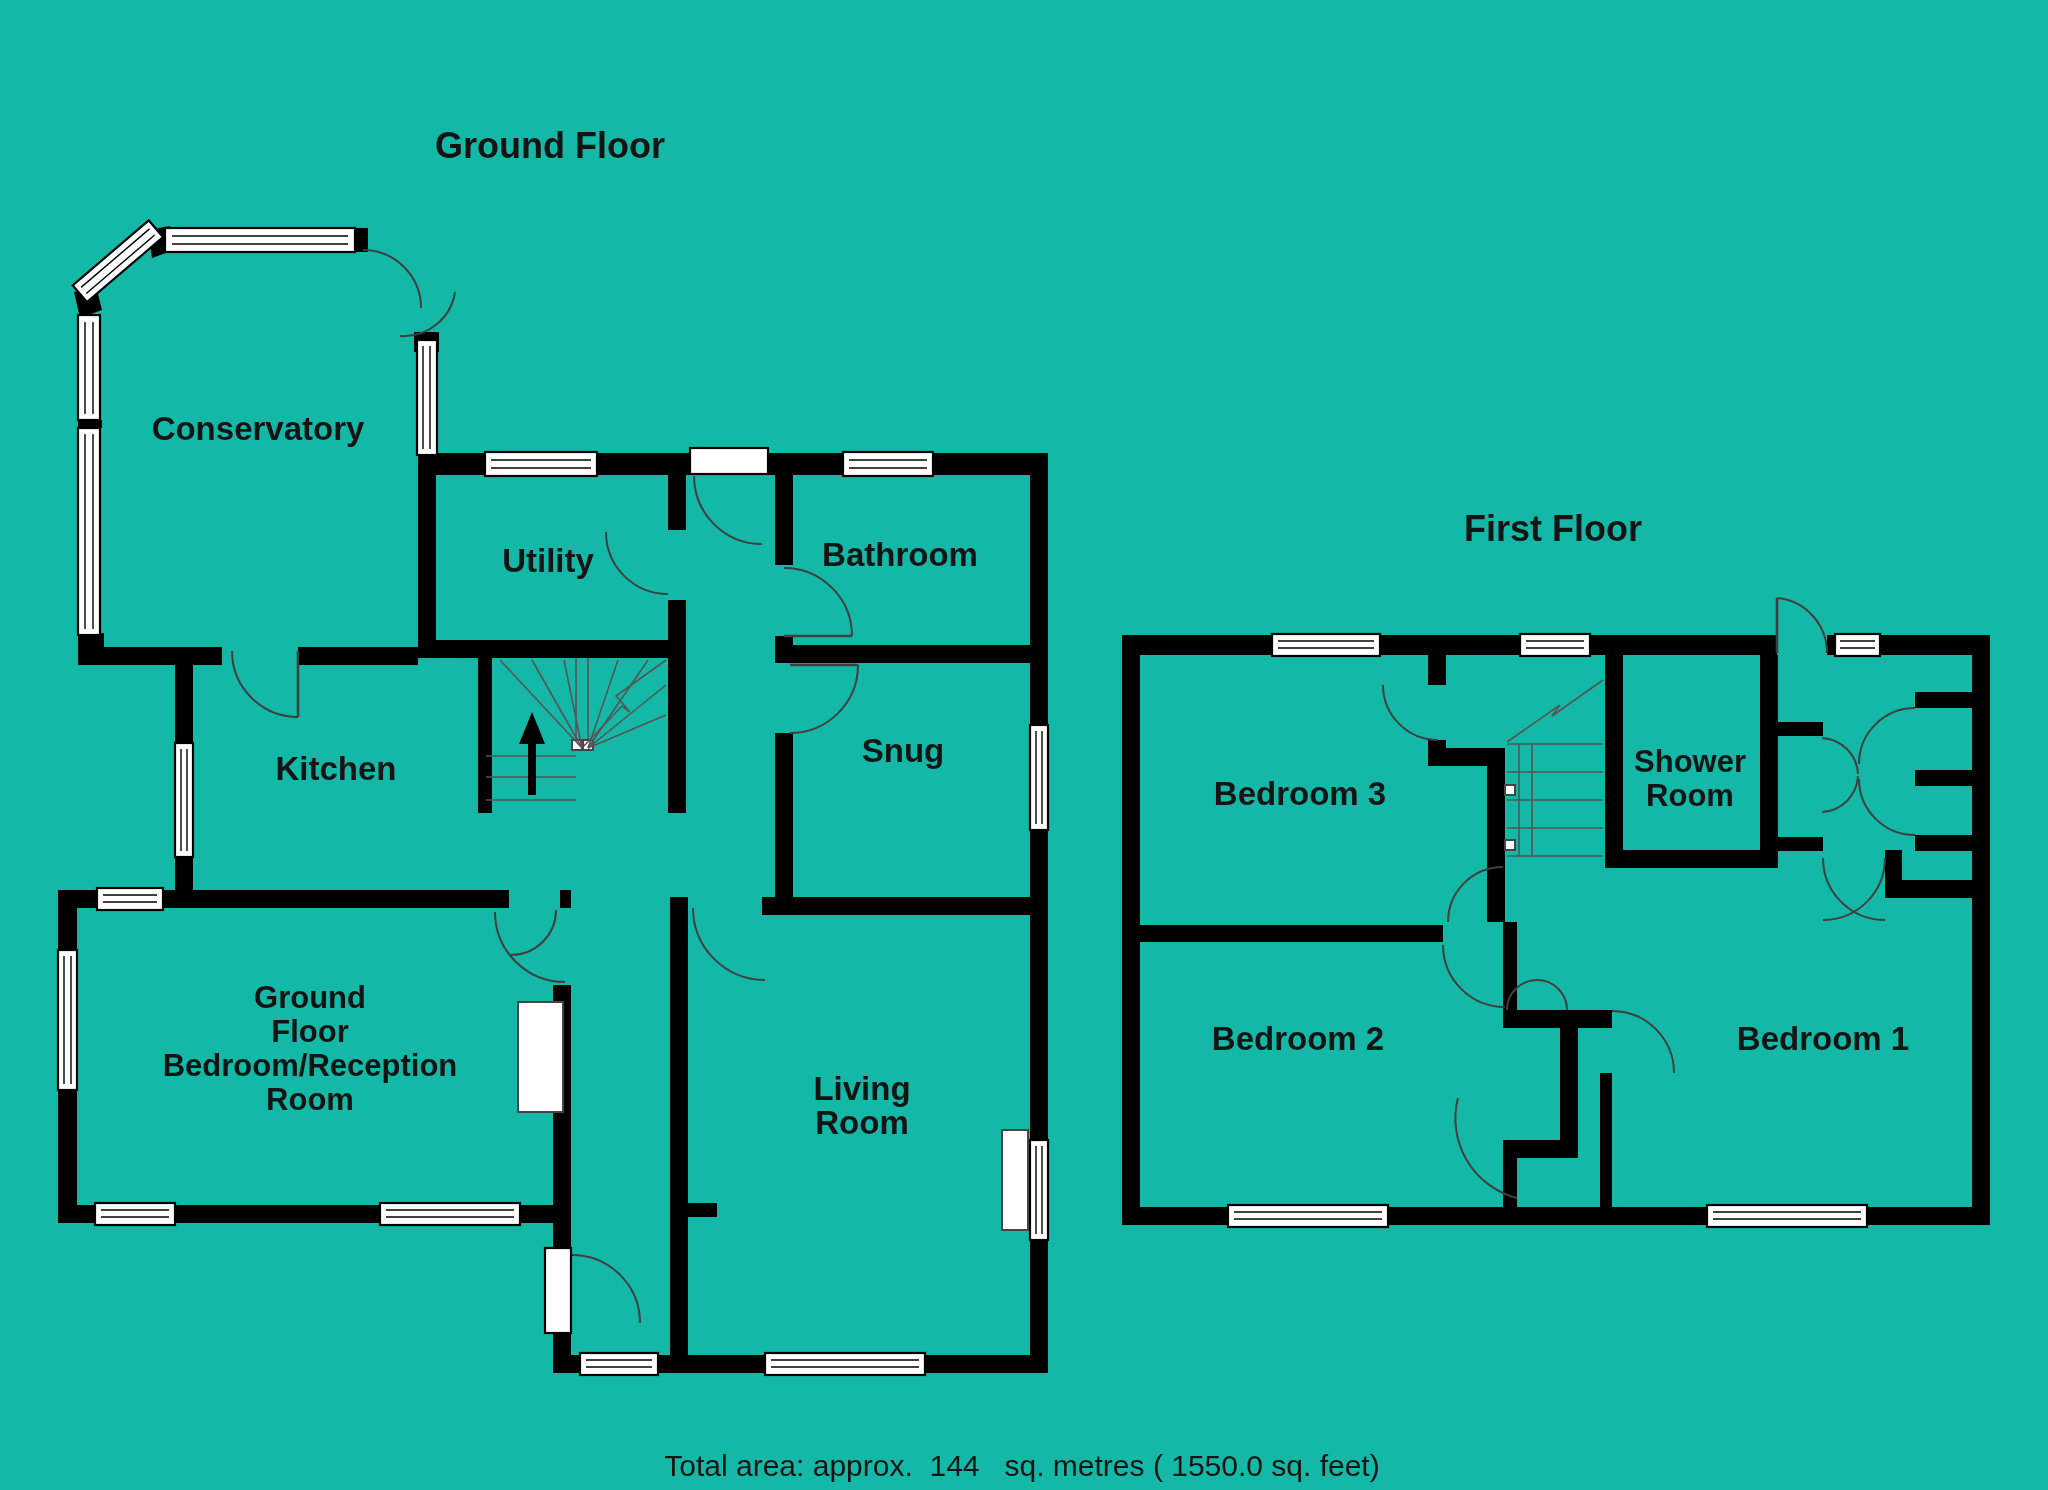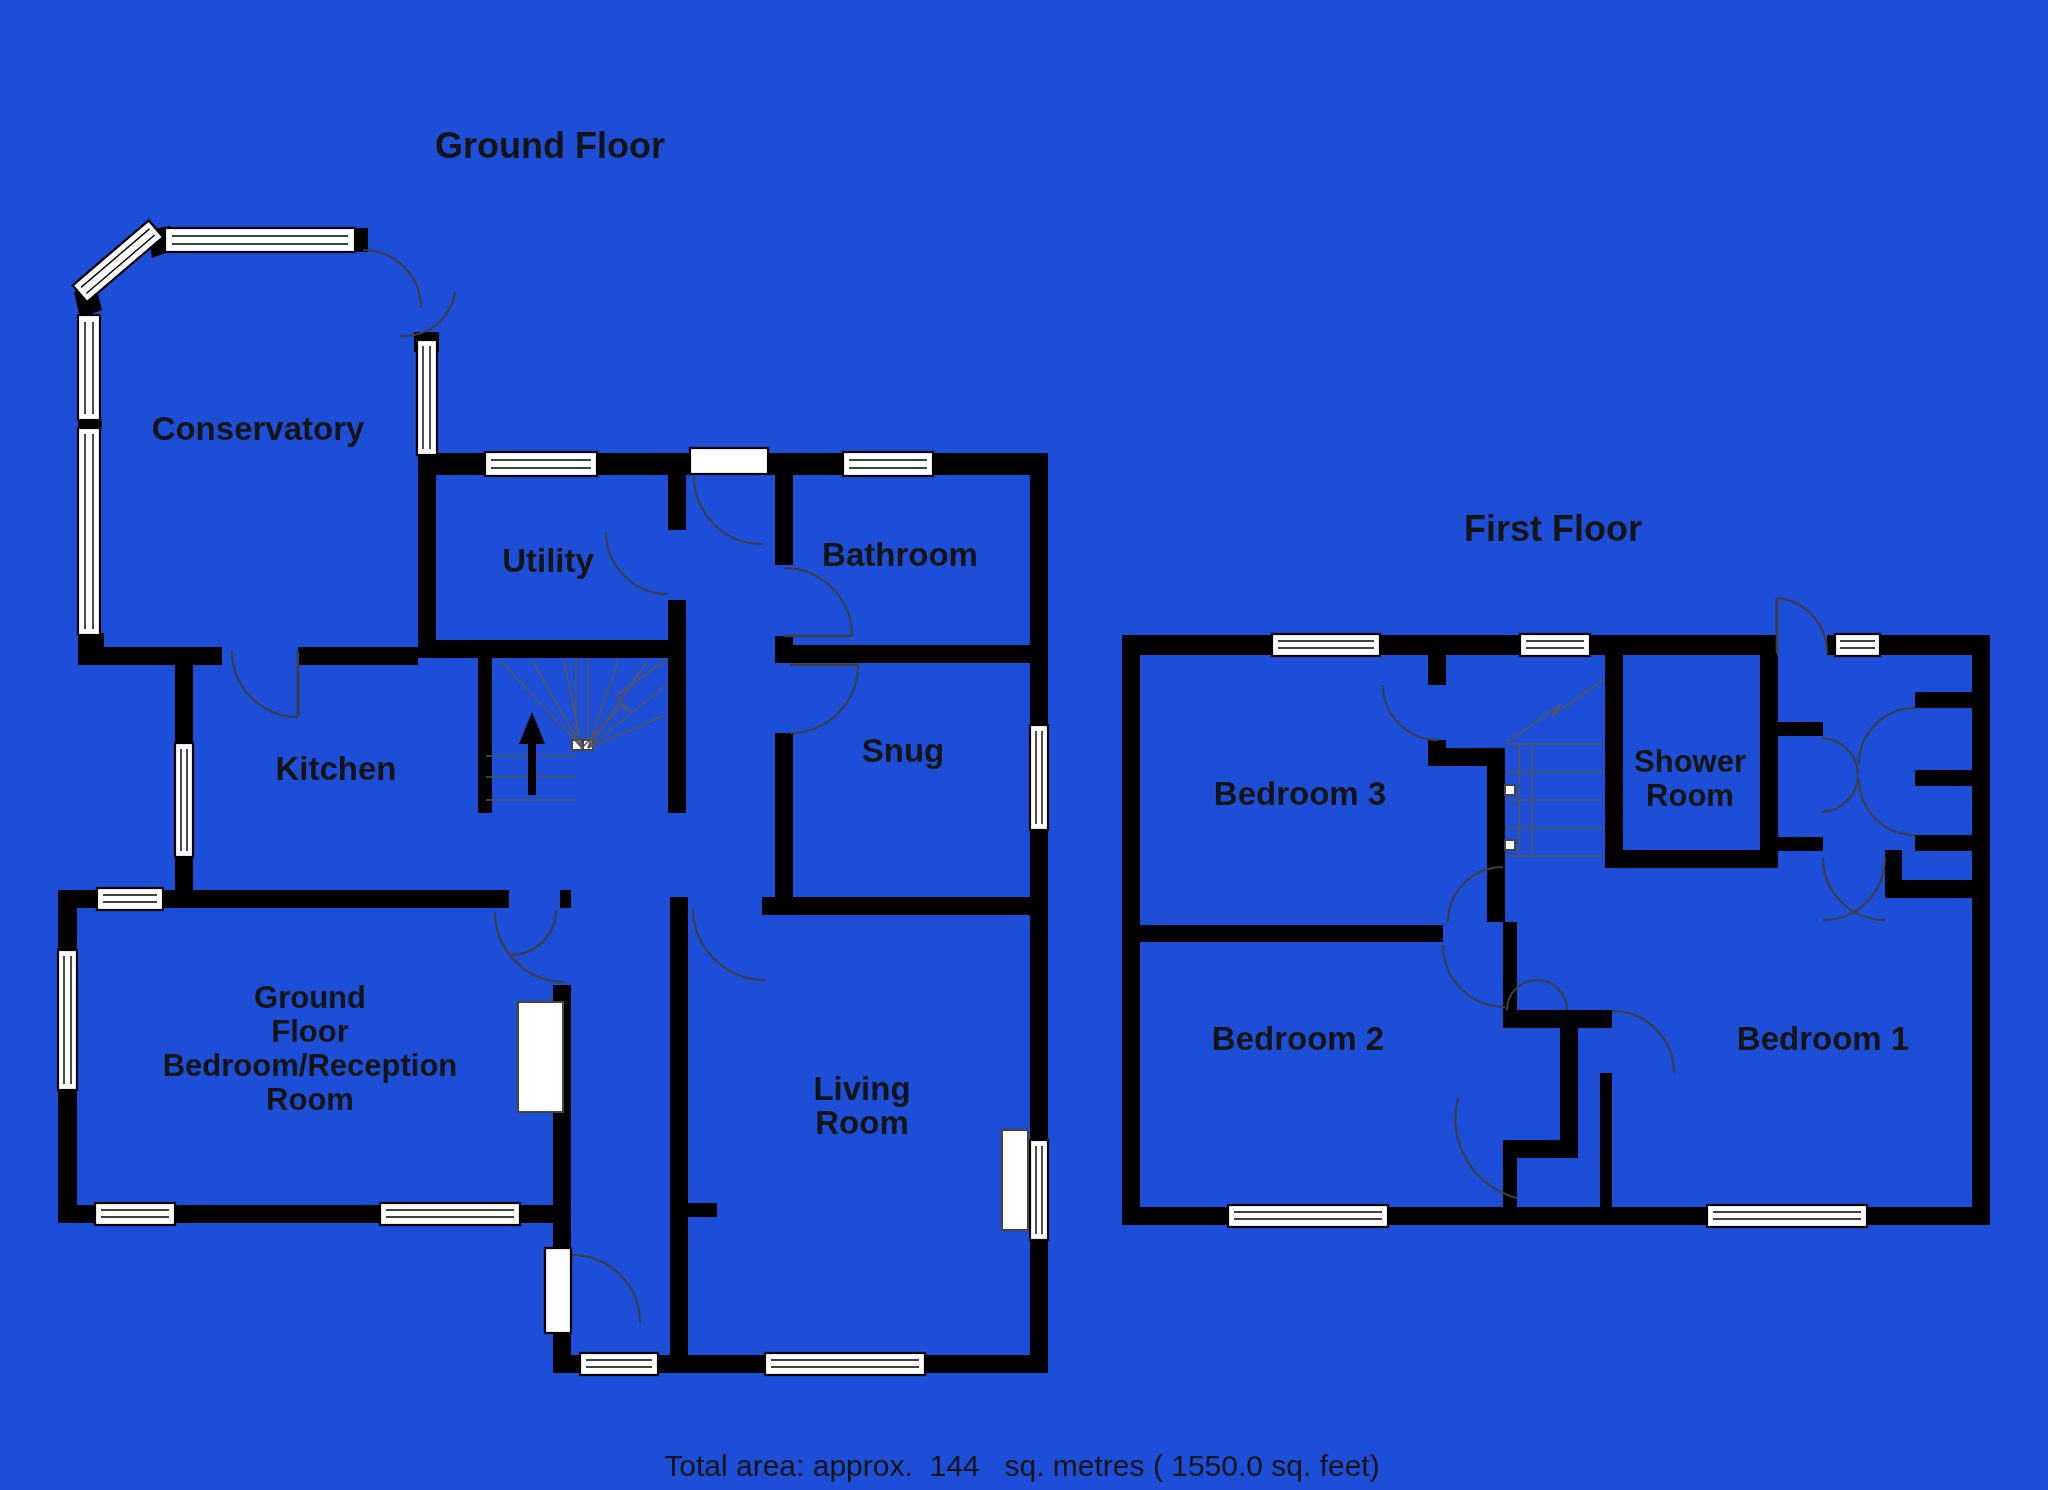--- a/index.html
+++ b/index.html
@@ -1,16 +1,16 @@
 <!DOCTYPE html>
 <html><head>
 <meta charset="utf-8">
 <style>
   html,body{margin:0;padding:0;background:#ffffff;}
-  .page{width:2048px;height:1490px;position:relative;background:#1d4ed8;}
+  .page{width:2048px;height:1490px;position:relative;background:#14b8a6;}
   svg{display:block;}
   svg text{font-family:"Liberation Sans",sans-serif;font-weight:bold;fill:#141414;text-anchor:middle;}
   .title{font-size:36px;}
   .room{font-size:33px;}
   .room-sm{font-size:31px;}
   .footer-text{font-size:30px;font-weight:normal;white-space:pre;}
   .wall{fill:#000;stroke:none;}
   .win{fill:#fff;stroke:#000;stroke-width:2.2;}
   .wl{stroke:#000;stroke-width:1.4;fill:none;}
   .door-arc{fill:none;stroke:#3f3f3f;stroke-width:2;}

